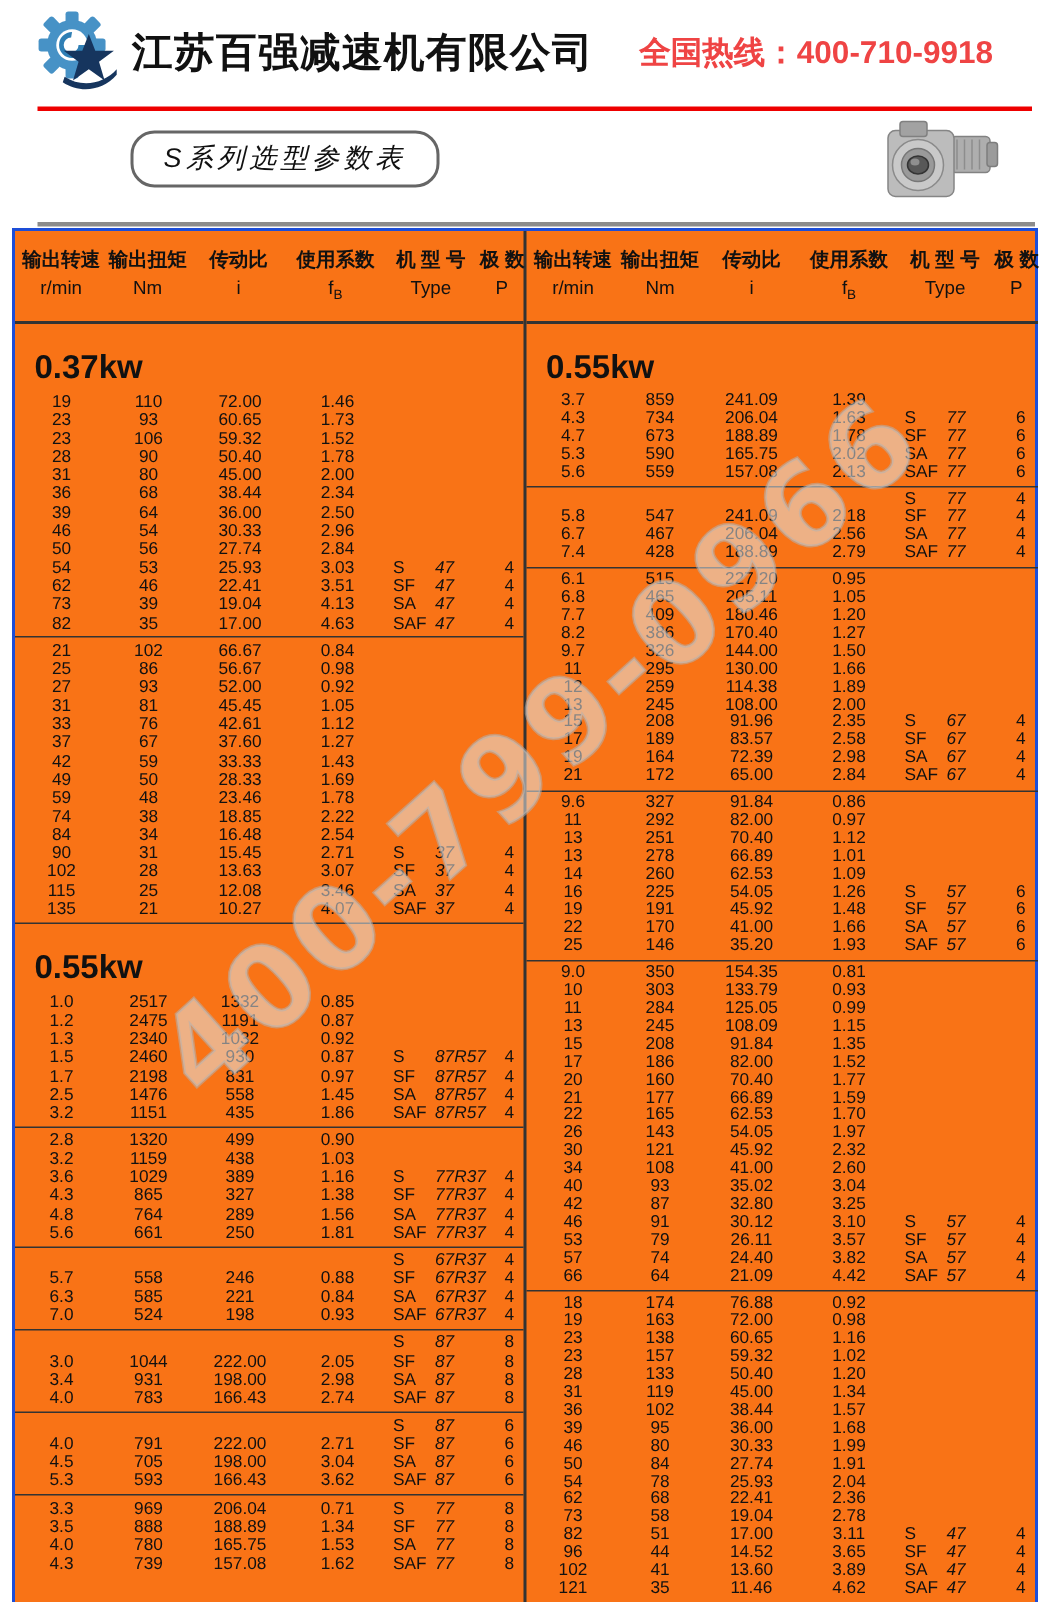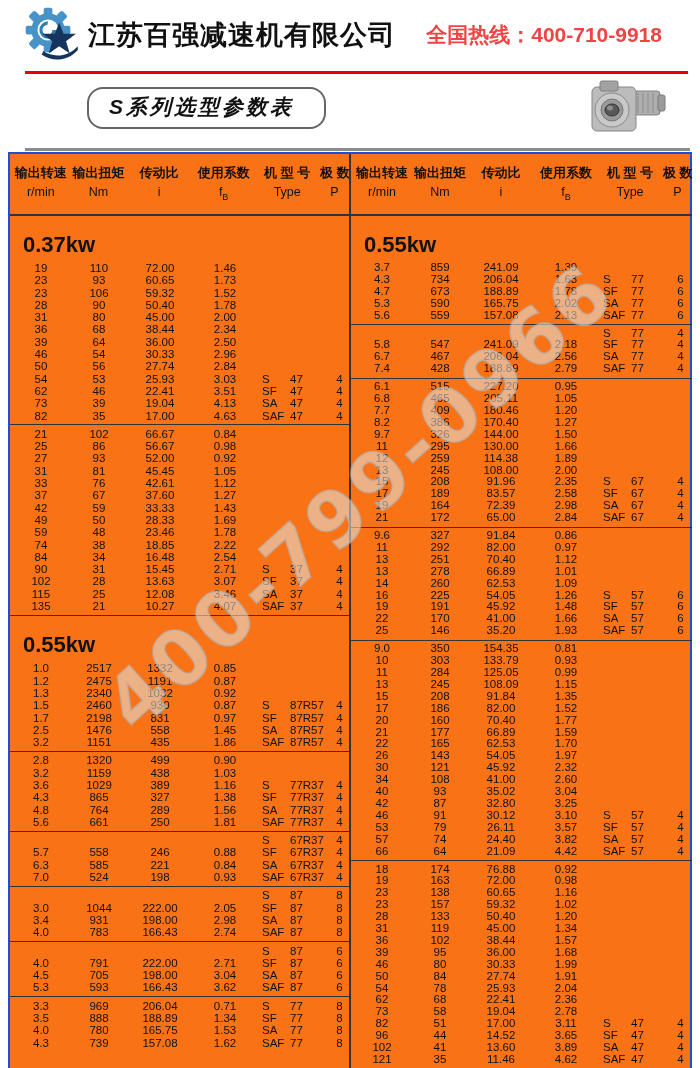--- a/index.html
+++ b/index.html
@@ -9,21 +9,21 @@
   
   .site-header{display:flex;align-items:center;height:70px;padding-left:22px;box-sizing:border-box;}
   .logo{width:62px;height:62px;flex:0 0 auto;}
   .company{font-size:27px;font-weight:bold;letter-spacing:1px;margin-left:4px;white-space:nowrap;}
   .hotline{margin-left:auto;margin-right:38px;color:#ef4444;font-size:21px;font-weight:bold;white-space:nowrap;}
   .red-rule{height:3px;background:#ee0000;margin:1px 12px 0 25px;}
 
   
   .title-row{position:relative;height:74px;}
   .badge{position:absolute;left:87px;top:13px;border:2px solid #666;border-radius:16px;
-         padding:4px 30px 6px 20px;font-size:21px;font-weight:bold;font-style:italic;letter-spacing:3px;}
+         padding:4px 20px 6px 20px;font-size:18px;font-weight:normal;font-style:italic;letter-spacing:3px;}
   .product{position:absolute;right:32px;top:4px;width:80px;height:58px;}
   .gray-rule{height:3px;background:#8c8c8c;margin:0 10px 0 25px;}
 
   
   .watermark{position:absolute;left:-60px;top:452px;width:840px;text-align:center;
              transform:rotate(-42deg);font-size:76px;font-weight:bold;letter-spacing:5px;
              font-family:"DejaVu Sans",sans-serif;
              color:rgba(228,228,228,0.55);-webkit-text-stroke:2px rgba(178,178,178,0.55);
              z-index:5;pointer-events:none;white-space:nowrap;}
 
@@ -45,21 +45,21 @@
 
   .block{display:flex;align-items:flex-end;border-top:1.5px solid #333;padding:2.5px 0;}
   .block.no-top{border-top:none;}
   .nums{width:246px;}
   .nrow{display:flex;line-height:var(--rh);}
   .ncell{display:inline-block;text-align:center;font-size:11.5px;}
   .nums .c0{width:62px;} .nums .c1{width:54px;} .nums .c2{width:68px;} .nums .c3{width:62px;}
   .types{width:95px;box-sizing:border-box;padding-left:6px;}
   .trow{display:flex;line-height:var(--rh);font-size:11.5px;}
   .tpre{width:28px;text-align:left;}
-  .tmod{width:38px;text-align:left;}
+  .tmod{width:38px;text-align:left;font-style:italic;}
   .tpole{width:23px;text-align:center;}
 </style>
 </head>
 <body>
 
 <div class="page">
 
   <header class="site-header">
     <svg class="logo" viewBox="0 0 100 100" aria-hidden="true">
       <g fill="#4792c6">

